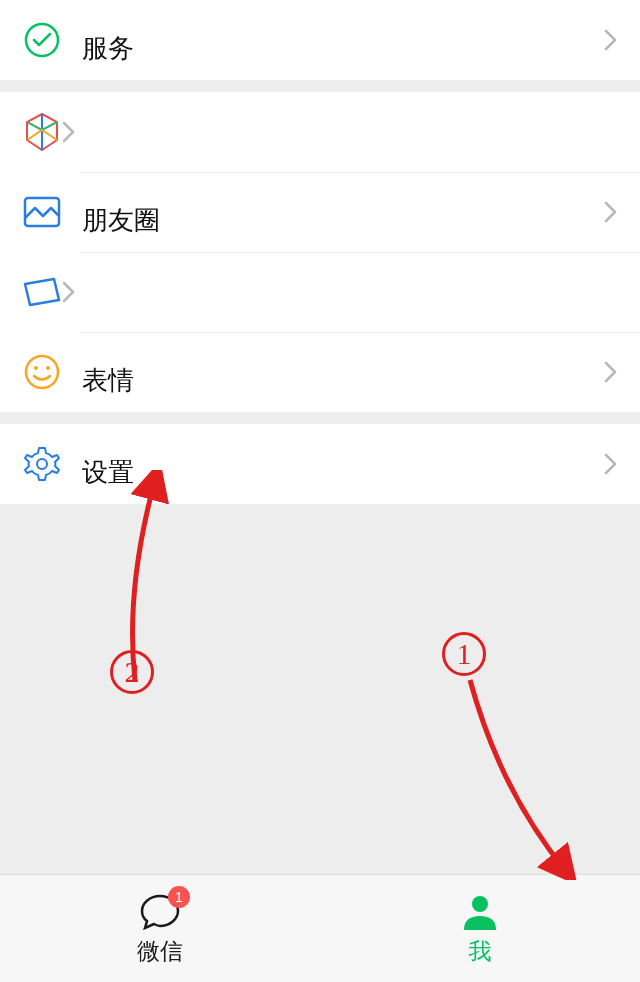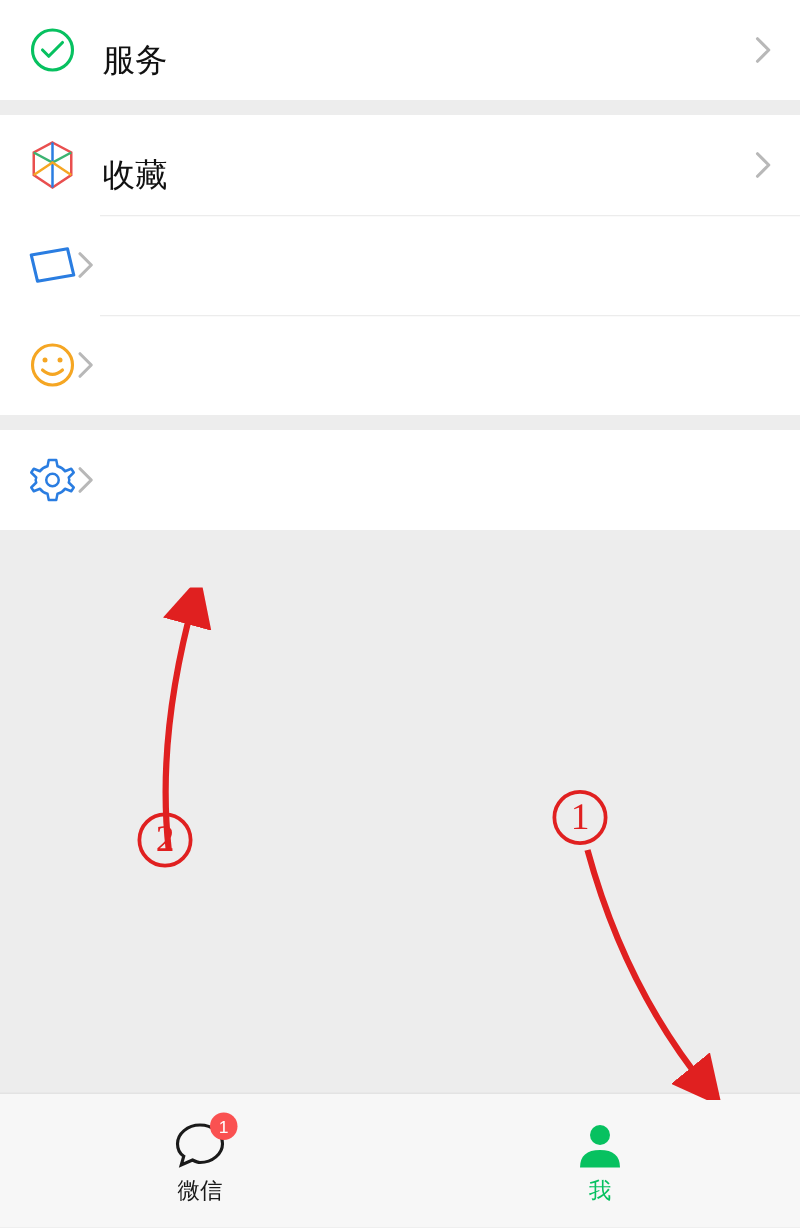--- a/index.html
+++ b/index.html
@@ -74,21 +74,21 @@
     }
     .tab-icon {
       width: 44px;
       height: 44px;
       display: flex;
       align-items: center;
       justify-content: center;
       position: relative;
     }
     .tab-label {
-      font-size: 18px;
+      font-size: 23px;
       color: #1a1a1a;
       margin-top: 2px;
     }
     .tab.active .tab-label { color: #07c160; }
     .badge-num {
       position: absolute;
       top: -4px;
       right: -8px;
       min-width: 22px;
       height: 22px;
@@ -152,21 +152,34 @@
 <div class="section gap">
   <div class="row">
     <span class="row-icon">
       <svg width="36" height="40" viewBox="0 0 36 40">
         <path d="M18 2 L33 10 L33 28 L18 38 L3 28 L3 10 Z" fill="none" stroke="#e94f4f" stroke-width="2"></path>
         <path d="M18 2 L18 38" fill="none" stroke="#2a7de1" stroke-width="2"></path>
         <path d="M3 10 L18 18 L33 10" fill="none" stroke="#3cb371" stroke-width="2"></path>
         <path d="M3 28 L18 18 L33 28" fill="none" stroke="#f5a623" stroke-width="2"></path>
       </svg>
     </span>
-    <span class="row-label">收藏</span>
+    <span class="chevron">
+      <svg width="14" height="22" viewBox="0 0 14 22">
+          <path d="M2 2 L11 11 L2 20" fill="none" stroke="#b8b8b8" stroke-width="2.5" stroke-linecap="round" stroke-linejoin="round"></path>
+        </svg>
+    </span>
+  </div>
+  <div class="row">
+    <span class="row-icon">
+      <svg width="38" height="32" viewBox="0 0 38 32">
+        <rect x="2" y="2" width="34" height="28" rx="3" fill="none" stroke="#2a7de1" stroke-width="2.5"></rect>
+        <path d="M2 22 L12 12 L20 20 L28 12 L36 20" fill="none" stroke="#2a7de1" stroke-width="2.5" stroke-linejoin="round"></path>
+      </svg>
+    </span>
+    <span class="row-label">朋友圈</span>
     <span class="chevron">
       <svg width="14" height="22" viewBox="0 0 14 22">
           <path d="M2 2 L11 11 L2 20" fill="none" stroke="#b8b8b8" stroke-width="2.5" stroke-linecap="round" stroke-linejoin="round"></path>
         </svg>
     </span>
   </div>
   <div class="row">
     <span class="row-icon">
       <svg width="40" height="32" viewBox="0 0 40 32">
         <path d="M3 8 L32 3 L37 24 L8 29 Z" fill="none" stroke="#2a7de1" stroke-width="2.5" stroke-linejoin="round"></path>
@@ -180,36 +193,38 @@
   </div>
   <div class="row">
     <span class="row-icon">
       <svg width="38" height="38" viewBox="0 0 38 38">
         <circle cx="19" cy="19" r="16" fill="none" stroke="#f5a623" stroke-width="2.5"></circle>
         <circle cx="13" cy="15" r="2" fill="#f5a623"></circle>
         <circle cx="25" cy="15" r="2" fill="#f5a623"></circle>
         <path d="M11 23 Q19 30 27 23" fill="none" stroke="#f5a623" stroke-width="2.5" stroke-linecap="round"></path>
       </svg>
     </span>
+    <span class="row-label">表情</span>
     <span class="chevron">
       <svg width="14" height="22" viewBox="0 0 14 22">
           <path d="M2 2 L11 11 L2 20" fill="none" stroke="#b8b8b8" stroke-width="2.5" stroke-linecap="round" stroke-linejoin="round"></path>
         </svg>
     </span>
   </div>
 </div>
 
 <div class="section gap">
   <div class="row">
     <span class="row-icon">
       <svg width="38" height="38" viewBox="0 0 38 38">
         <path d="M19 3 L22 3 L23 8 Q27 9 29 12 L34 10 L36 13 L32 17 Q33 19 32 21 L36 25 L34 28 L29 26 Q27 29 23 30 L22 35 L16 35 L15 30 Q11 29 9 26 L4 28 L2 25 L6 21 Q5 19 6 17 L2 13 L4 10 L9 12 Q11 9 15 8 L16 3 Z" fill="none" stroke="#2a7de1" stroke-width="2" stroke-linejoin="round"></path>
         <circle cx="19" cy="19" r="5" fill="none" stroke="#2a7de1" stroke-width="2"></circle>
       </svg>
     </span>
+    <span class="row-label">设置</span>
     <span class="chevron">
       <svg width="14" height="22" viewBox="0 0 14 22">
           <path d="M2 2 L11 11 L2 20" fill="none" stroke="#b8b8b8" stroke-width="2.5" stroke-linecap="round" stroke-linejoin="round"></path>
         </svg>
     </span>
   </div>
 </div>
 
 <div class="tabbar">
   <div class="tab">

